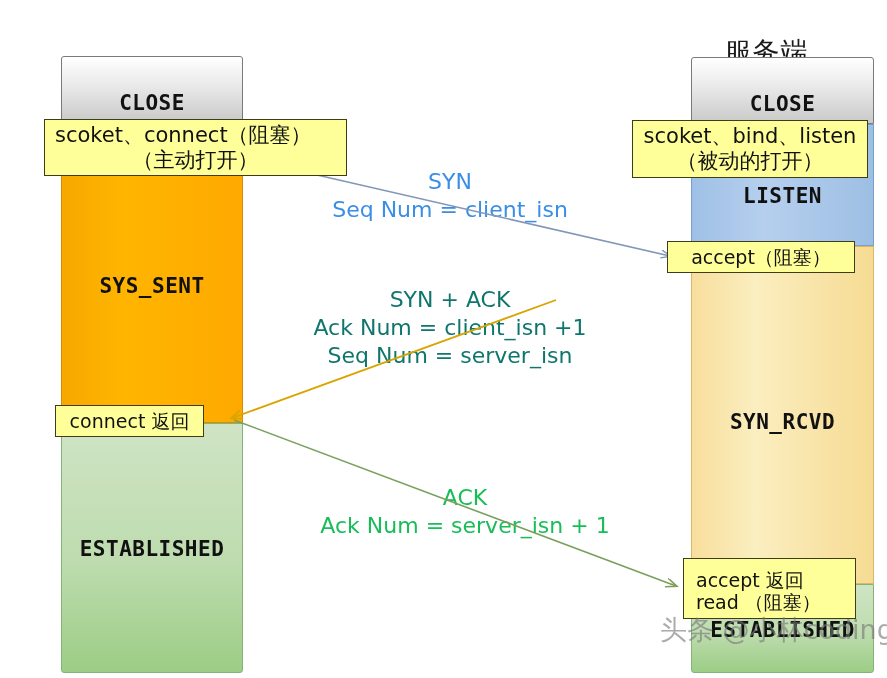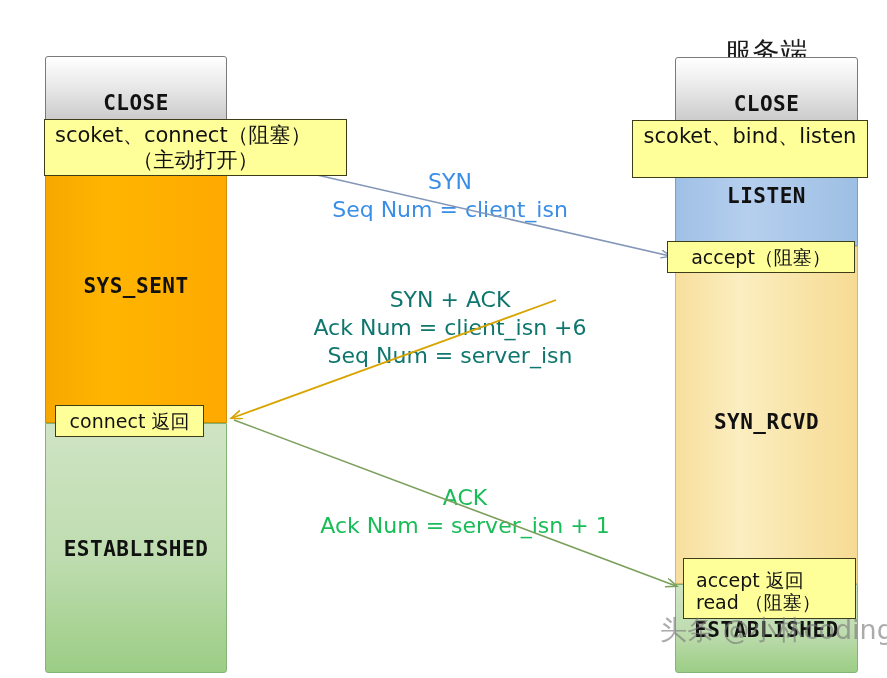--- a/index.html
+++ b/index.html
@@ -35,20 +35,21 @@
     white-space: nowrap;
   }
   #title-client { left: 45px;  top: 6px;  width: 182px; }
   #title-server { left: 675px; top: 6px;  width: 183px; margin-top: 28px; }
 
   
   .bar {
     position: absolute;
     box-sizing: border-box;
     border: 1.5px solid rgba(90,90,90,.55);
+    margin-left: 16px;
   }
   .bar-label {
     position: absolute;
     width: 100%;
     text-align: center;
     font-family: "DejaVu Sans Mono", "Liberation Mono", monospace;
     font-weight: bold;
     color: #111111;
     letter-spacing: .5px;
     white-space: nowrap;
@@ -241,38 +242,39 @@
     <line x1="234" y1="420" x2="676" y2="586" stroke="#7aa05c" stroke-width="1.6" marker-end="url(#ah-green)"></line>
   </svg>
 
   <div class="msg" id="msg-syn">
     <span class="hdr">SYN</span>
     <span class="ln">Seq Num = client_isn</span>
   </div>
 
   <div class="msg" id="msg-synack">
     <span class="hdr">SYN + ACK</span>
-    <span class="ln">Ack Num =  client_isn +6</span>
+    <span class="ln">Ack Num =  client_isn +1</span>
     <span class="ln">Seq Num = server_isn</span>
   </div>
 
   <div class="msg" id="msg-ack">
     <span class="hdr">ACK</span>
     <span class="ln">Ack Num = server_isn + 1</span>
   </div>
 
   <div class="note" id="note-client-open">
     <span class="ln ln1">scoket、connect（阻塞）</span>
     <span class="ln">（主动打开）</span>
   </div>
 
   <div class="note" id="note-connect-return">connect 返回</div>
 
   <div class="note" id="note-server-open">
     <span class="ln">scoket、bind、listen</span>
+    <span class="ln">（被动的打开）</span>
   </div>
 
   <div class="note" id="note-accept-block">accept（阻塞）</div>
 
   <div class="note" id="note-accept-return">
     <span class="ln">accept 返回</span>
     <span class="ln">read （阻塞）</span>
   </div>
 
   <div id="watermark">头条 @小林coding</div>

